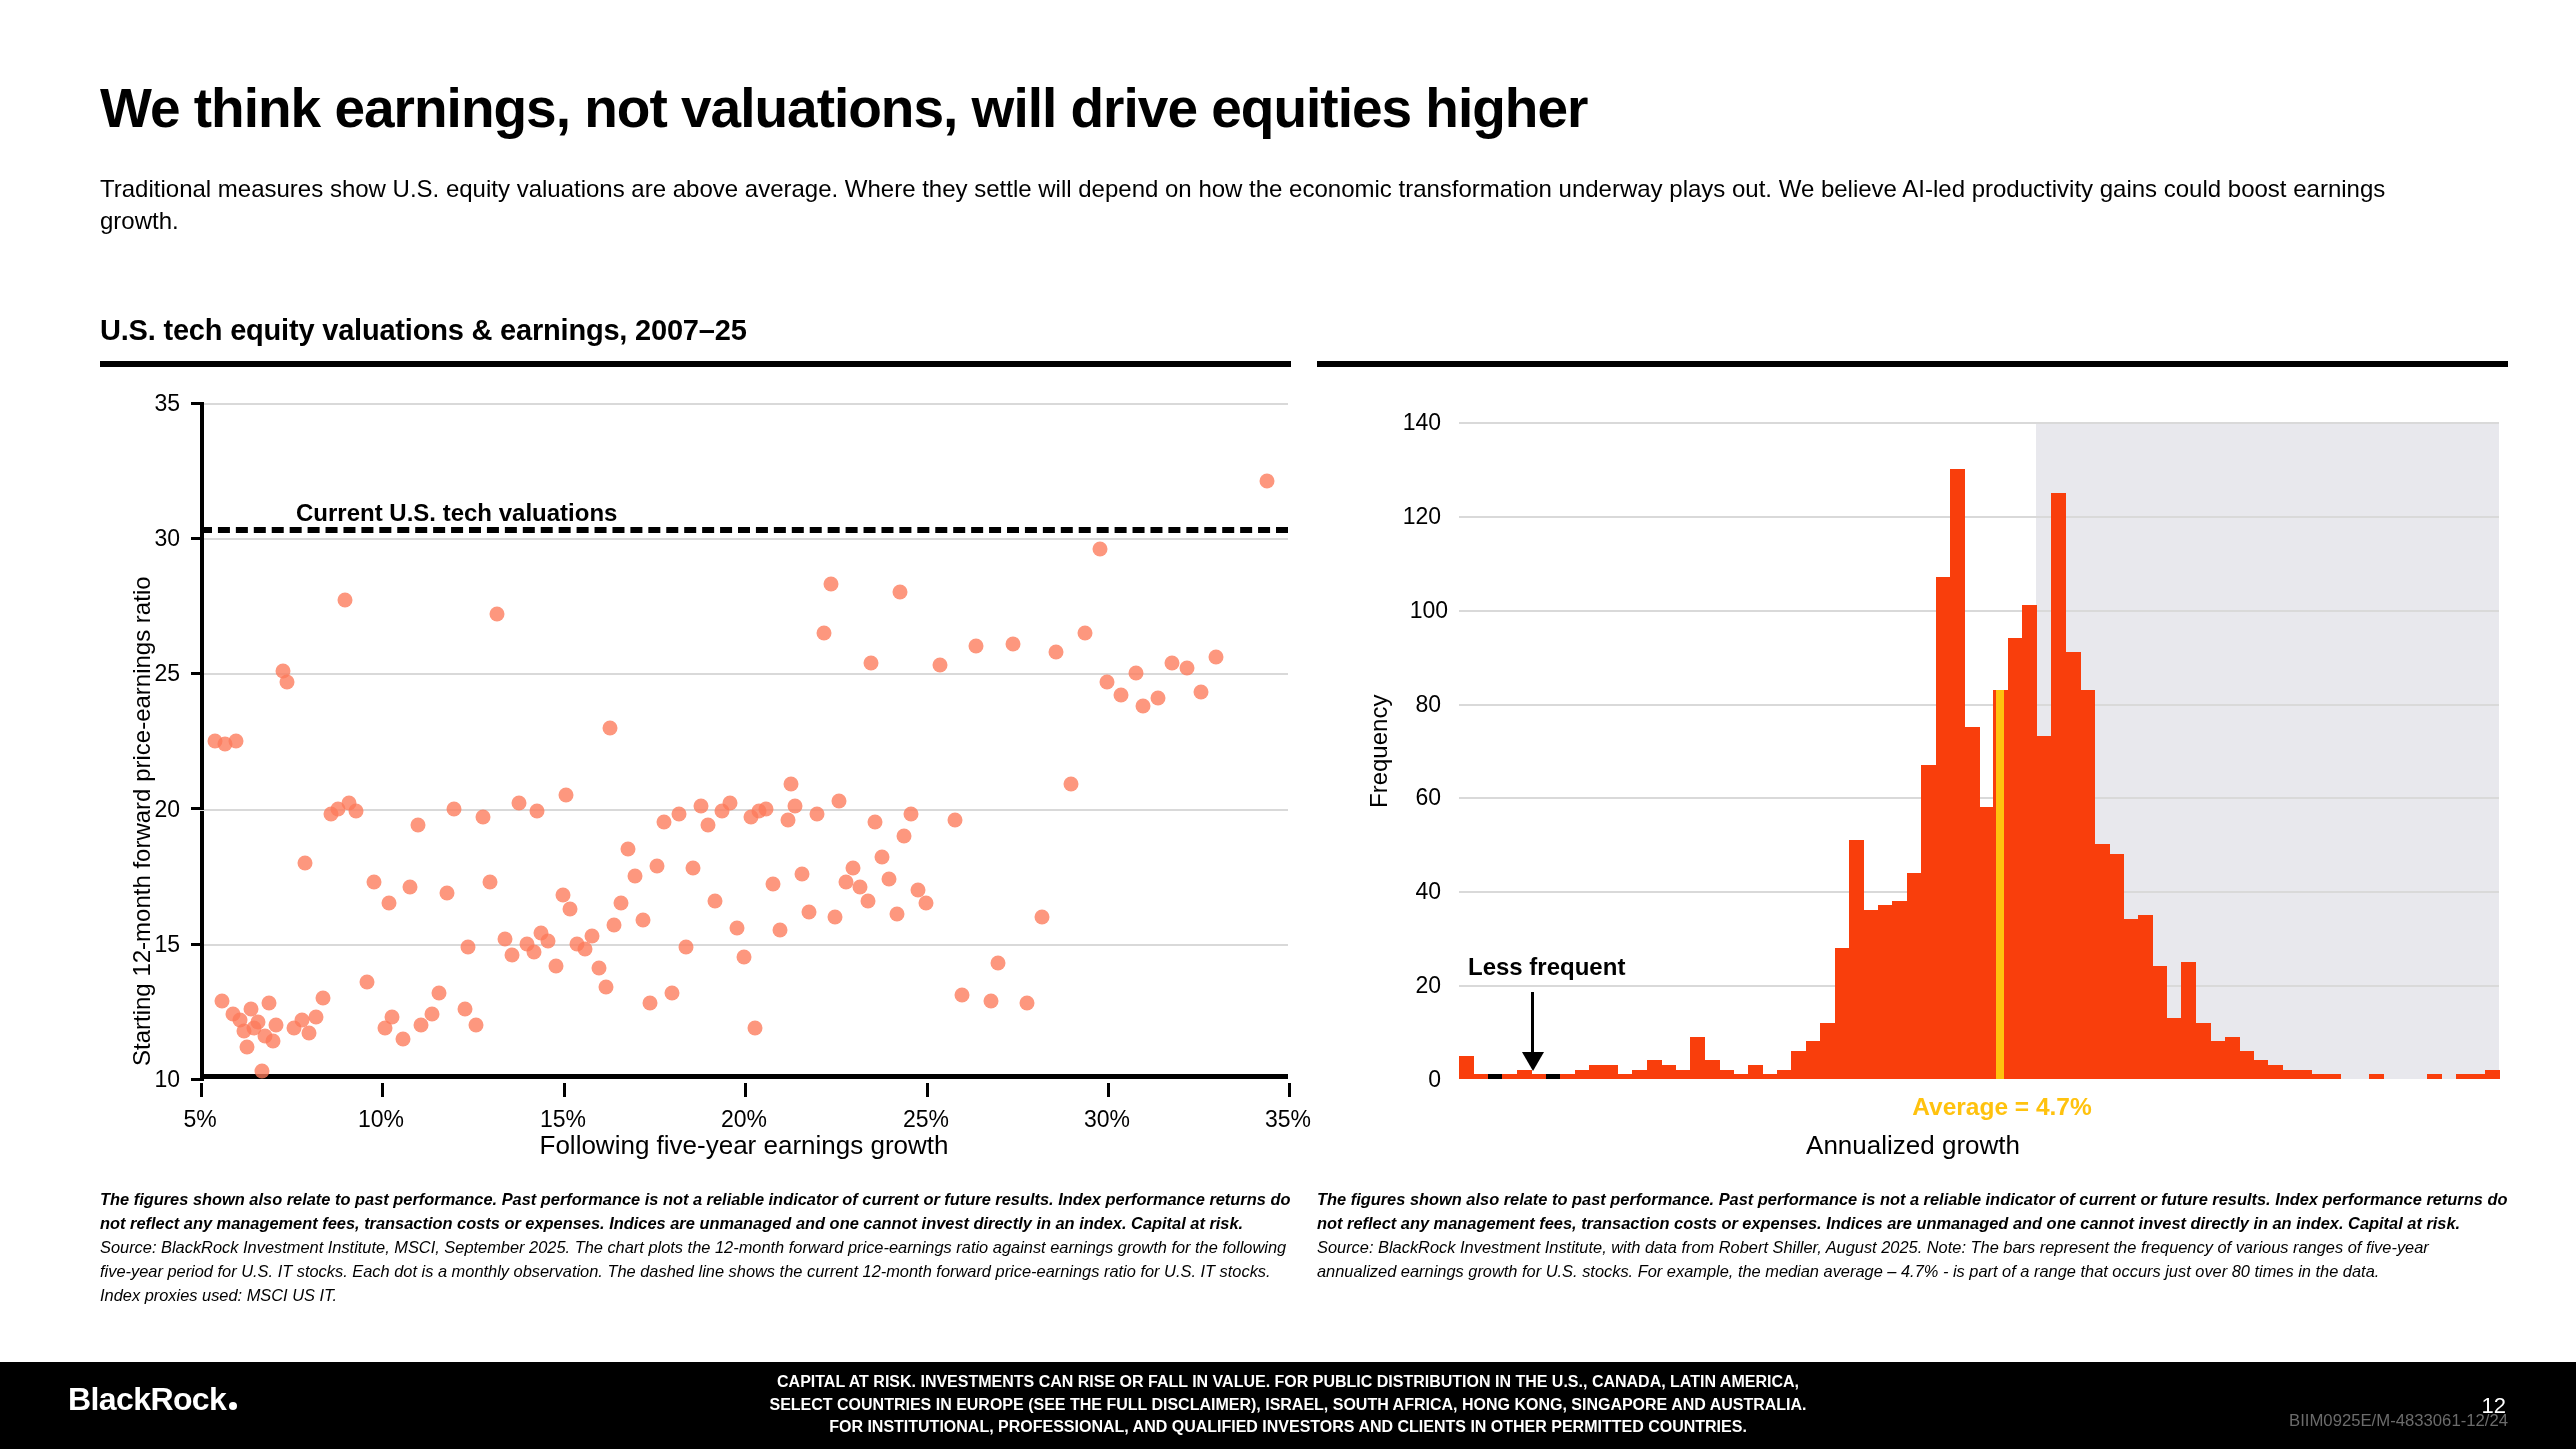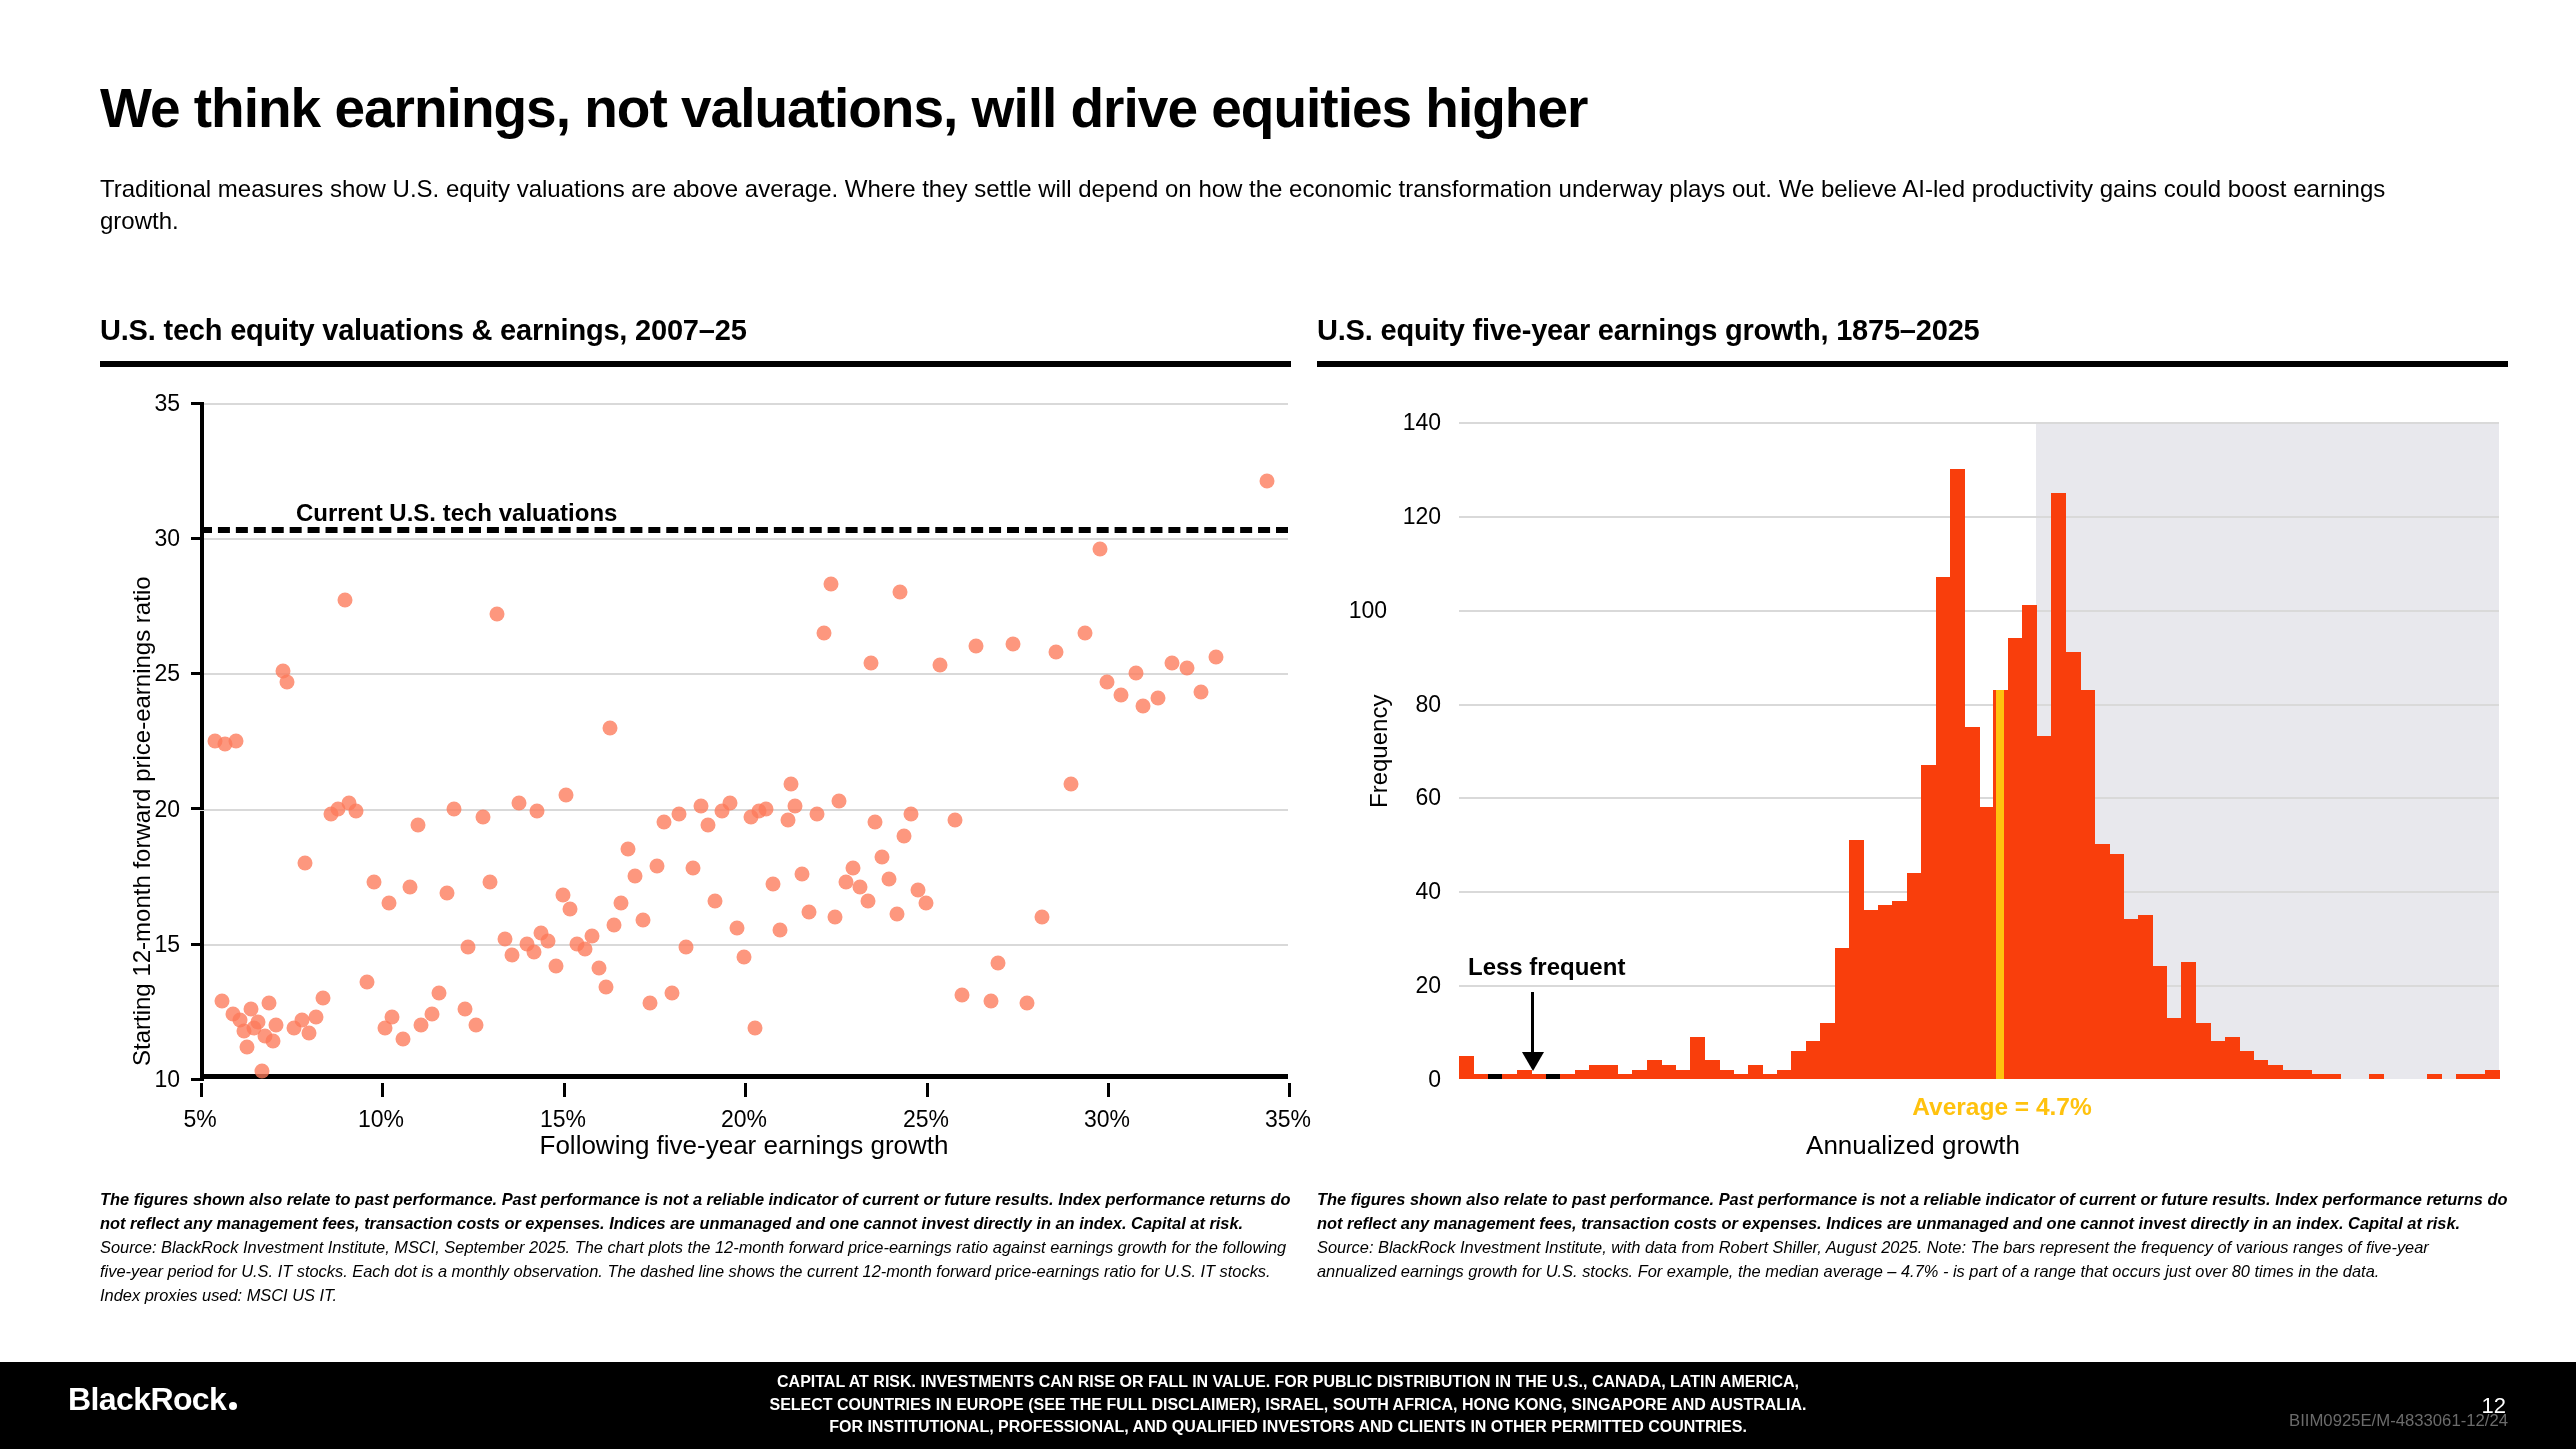--- a/index.html
+++ b/index.html
@@ -296,39 +296,38 @@
       <div class="dot" style="left: 987px; top: 265px;"></div>
       <div class="dot" style="left: 1001px; top: 289px;"></div>
       <div class="dot" style="left: 1016px; top: 254px;"></div>
       <div class="dot" style="left: 1067px; top: 78px;"></div>
     </div>
 
   <div class="annot-bold" style="left:296px;top:499px;">Current U.S. tech valuations</div>
 
   <div class="axis-title" style="left:744px;top:1130px;transform:translateX(-50%);">Following five-year earnings growth</div>
 
-  <div class="panel-title" style="left:1317px;top:314px;">U.S. equity five-year earnings growth, 1875–2025</div>
   <div class="panel-rule" style="left:1317px;top:361px;width:1191px;"></div>
 
   <div class="ylab-rot" style="left:1365px;top:808px;">Frequency</div>
 
   <div class="plot" id="hist-plot" style="left:1459px;top:422px;width:1040px;height:657px;">
     <div class="axis-x"></div>
   <div class="shade" style="left: 577px; top: 0px; width: 463px; height: 657px;"></div>
       <div class="ytick-lbl" style="top: 657px; right: 1058px;">0</div>
       <div class="gridline" style="top: 563px;"></div>
       <div class="ytick-lbl" style="top: 563px; right: 1058px;">20</div>
       <div class="gridline" style="top: 469px;"></div>
       <div class="ytick-lbl" style="top: 469px; right: 1058px;">40</div>
       <div class="gridline" style="top: 375px;"></div>
       <div class="ytick-lbl" style="top: 375px; right: 1058px;">60</div>
       <div class="gridline" style="top: 282px;"></div>
       <div class="ytick-lbl" style="top: 282px; right: 1058px;">80</div>
       <div class="gridline" style="top: 188px;"></div>
-      <div class="ytick-lbl" style="top: 188px; right: 1112px; margin-left: 32px;">100</div>
+      <div class="ytick-lbl" style="top: 188px; right: 1051px; margin-left: 32px;">100</div>
       <div class="gridline" style="top: 94px;"></div>
       <div class="ytick-lbl" style="top: 94px; right: 1058px;">120</div>
       <div class="gridline" style="top: 0px;"></div>
       <div class="ytick-lbl" style="top: 0px; right: 1058px;">140</div>
       <div class="bar" style="left: 0px; width: 15px; height: 23.5px;"></div>
       <div class="bar" style="left: 14.4px; width: 15px; height: 4.7px;"></div>
       <div class="bar" style="left: 43px; width: 15px; height: 4.7px;"></div>
       <div class="bar" style="left: 58px; width: 15px; height: 9.4px;"></div>
       <div class="bar" style="left: 72px; width: 15px; height: 4.7px;"></div>
       <div class="bar" style="left: 101px; width: 15px; height: 4.7px;"></div>

